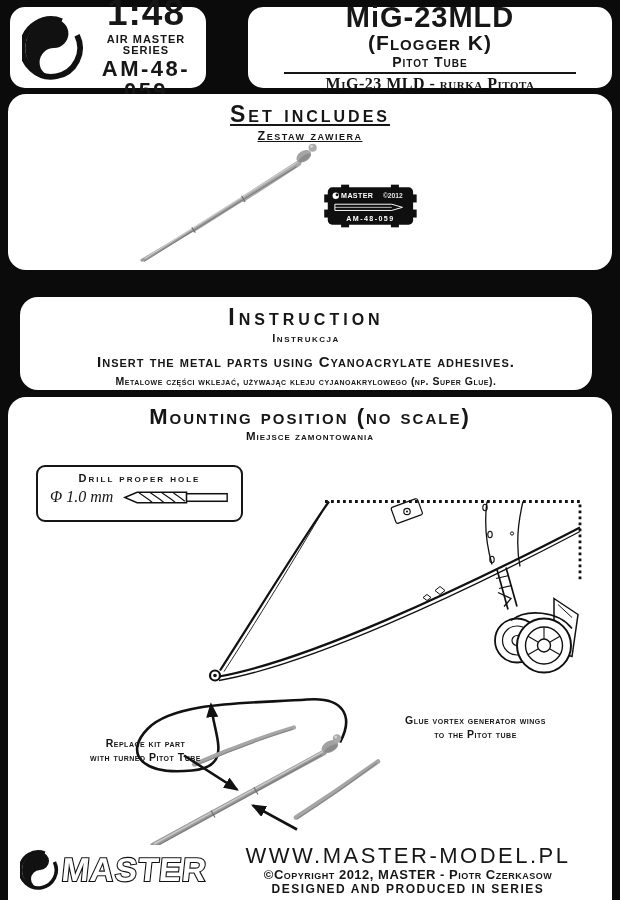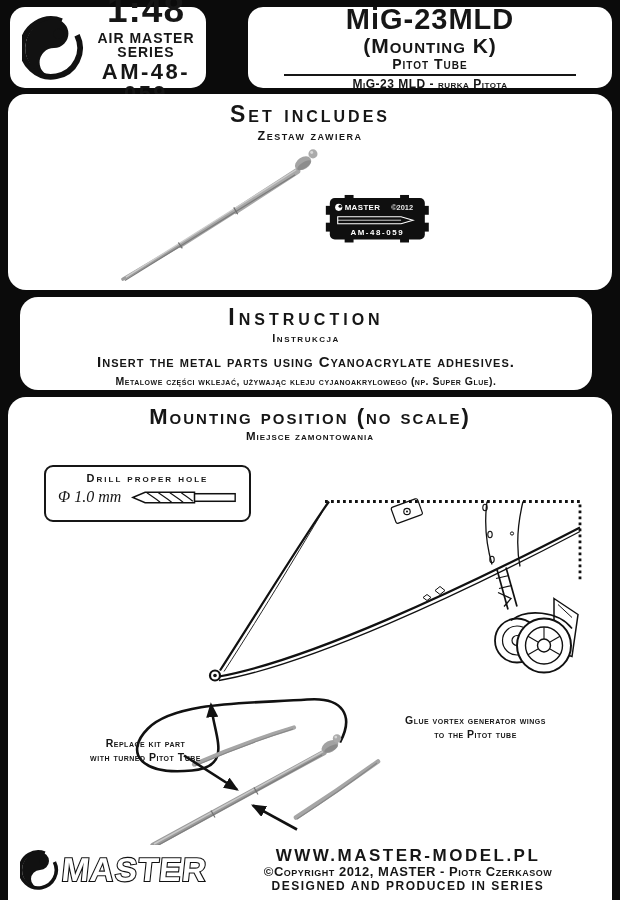--- a/index.html
+++ b/index.html
@@ -7,63 +7,63 @@
         font-family:"Liberation Sans", sans-serif;color:#161616;}
   .panel{position:absolute;background:#ffffff;border-radius:18px;}
   .sc{font-variant:small-caps;}
   .ctr{text-align:center;}
 
   
   .hdr-left{left:10px;top:7px;width:196px;height:81px;border-radius:15px;display:flex;align-items:center;}
   .hdr-logo{width:64px;height:64px;margin-left:12px;flex:0 0 auto;}
   .hdr-left-txt{flex:1;text-align:center;line-height:1;}
   .scale-txt{font-size:37px;font-weight:bold;letter-spacing:1px;}
-  .series-txt{font-size:14px;font-weight:bold;letter-spacing:1px;margin-top:3px;text-align:center;}
+  .series-txt{font-size:11px;font-weight:bold;letter-spacing:1px;margin-top:3px;text-align:center;}
   .code-txt{font-size:22px;font-weight:bold;letter-spacing:2.5px;margin-top:2px;}
   .hdr-right{left:248px;top:7px;width:364px;height:81px;border-radius:15px;
              display:flex;flex-direction:column;justify-content:center;text-align:center;line-height:1.05;}
   .title-txt{font-size:29px;font-weight:bold;letter-spacing:1px;}
   .subtitle-txt{font-size:21px;font-weight:bold;letter-spacing:1px;}
   .part-txt{font-size:14px;font-weight:bold;letter-spacing:1px;}
   .hdr-rule{width:80%;border:0;border-top:2px solid #161616;margin:3px auto 2px auto;}
-  .polish-txt{font-size:12px;font-weight:bold;letter-spacing:0.5px;}
-
-  
-  .panel-set{left:8px;top:94px;width:604px;height:196px;}
+  .polish-txt{font-size:16px;font-weight:bold;letter-spacing:0.5px;font-family:Liberation Serif, serif;}
+
+  
+  .panel-set{left:8px;top:94px;width:604px;height:176px;text-decoration:underline;}
   .panel-ins{left:20px;top:297px;width:572px;height:93px;}
   .panel-mnt{left:8px;top:397px;width:604px;height:524px;}
   .sec-title{font-size:23px;font-weight:bold;letter-spacing:3px;padding-top:7px;}
   .sec-sub{font-size:12.5px;font-weight:bold;letter-spacing:1.5px;margin-top:1px;}
   .ins-line-en{font-size:15px;font-weight:bold;letter-spacing:1px;margin-top:9px;}
   .ins-line-pl{font-size:10.5px;font-weight:bold;letter-spacing:0.5px;margin-top:5px;}
   .mnt-title{font-size:22px;font-weight:bold;letter-spacing:2px;padding-top:7px;}
   .mnt-sub{font-size:11.5px;font-weight:bold;letter-spacing:1px;}
 
   .fill-svg{position:absolute;left:0;top:0;width:100%;height:100%;}
 
   
-  .drill-box{position:absolute;left:36px;top:68px;width:207px;height:57px;border:2.5px solid #161616;
+  .drill-box{position:absolute;left:28px;top:68px;width:207px;height:57px;border:2.5px solid #161616;
              border-radius:9px;background:#fff;box-sizing:border-box;padding-top:5px;}
   .drill-label{font-size:11px;font-weight:bold;letter-spacing:2px;text-align:center;}
   .drill-row{display:flex;align-items:center;padding:4px 10px 0 12px;}
   .drill-dia{font-family:"Liberation Serif", serif;font-style:italic;font-size:16px;white-space:nowrap;}
   .drill-bit{flex:1;height:17px;margin-left:10px;}
 
   
   .diag-label{position:absolute;font-size:10.5px;font-weight:bold;letter-spacing:0.5px;
               line-height:1.35;text-align:center;}
   .lbl-replace{left:30px;top:339px;width:215px;}
   .lbl-glue{left:335px;top:316px;width:265px;}
 
   
   .footer{left:8px;top:845px;width:604px;height:50px;border-radius:14px;display:flex;align-items:center;padding:0 8px;box-sizing:border-box;}
   .ftr-logo{width:40px;height:40px;flex:0 0 auto;margin-left:4px;}
   .ftr-brand-svg{width:152px;height:42px;flex:0 0 auto;}
   .ftr-right{flex:1;text-align:center;line-height:1.15;}
-  .website-txt{font-size:17px;font-weight:bold;letter-spacing:2.5px;}
+  .website-txt{font-size:22px;font-weight:normal;letter-spacing:2.5px;}
   .copyright-txt{font-size:13px;font-weight:bold;letter-spacing:0.5px;}
   .made-txt{font-size:12px;font-weight:bold;letter-spacing:1.5px;}
 </style>
 </head>
 <body>
 
 <div class="page">
 
   <div class="panel hdr-left">
     <svg class="hdr-logo" viewBox="0 0 100 100">
@@ -74,21 +74,21 @@
     </svg>
     <div class="hdr-left-txt">
       <div class="scale-txt">1:48</div>
       <div class="series-txt">AIR MASTER SERIES</div>
       <div class="code-txt">AM-48-059</div>
     </div>
   </div>
 
   <div class="panel hdr-right">
     <div class="title-txt">MiG-23MLD</div>
-    <div class="subtitle-txt sc">(Mounting K)</div>
+    <div class="subtitle-txt sc">(Flogger K)</div>
     <div class="part-txt sc">Pitot Tube</div>
     <hr class="hdr-rule">
     <div class="polish-txt sc">MiG-23 MLD - rurka Pitota</div>
   </div>
 
   <div class="panel panel-set">
     <div class="ctr">
       <div class="sec-title sc">Set includes</div>
       <div class="sec-sub sc">Zestaw zawiera</div>
     </div>

